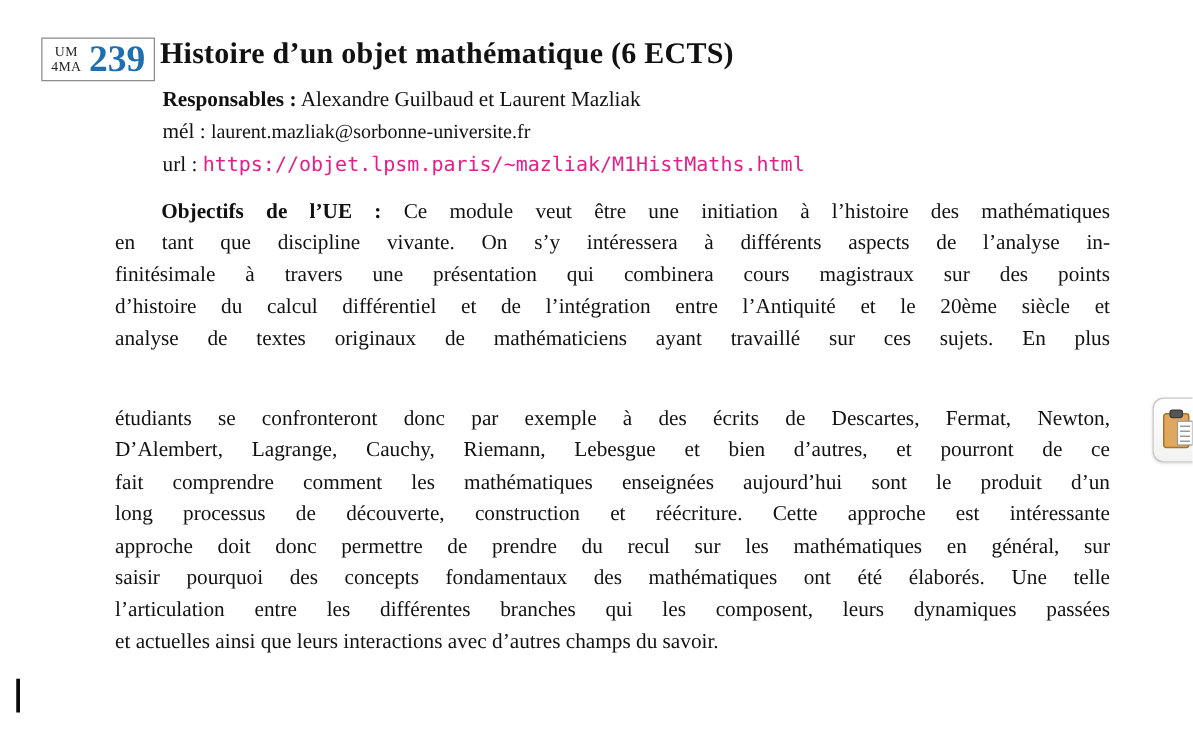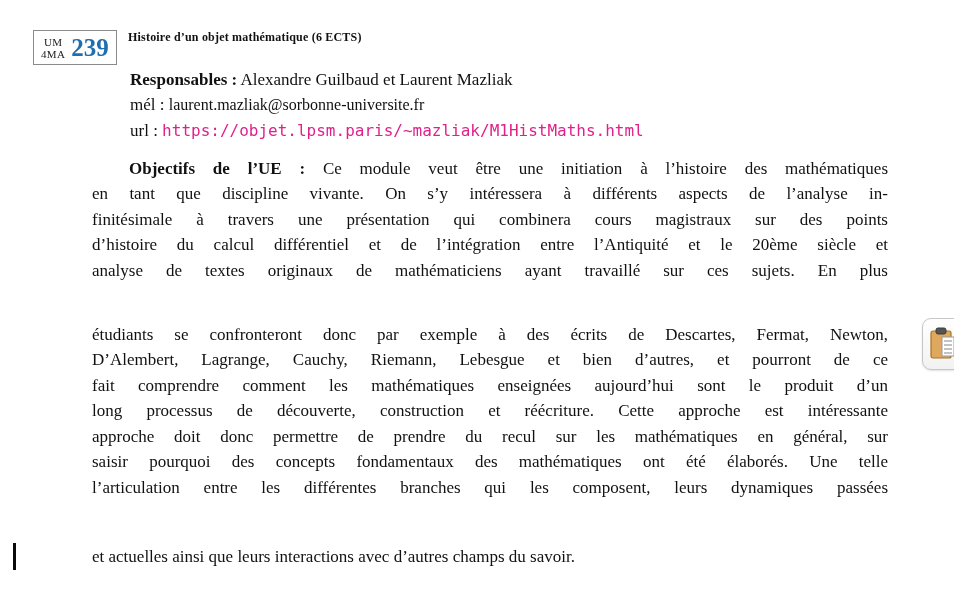--- a/index.html
+++ b/index.html
@@ -18,27 +18,27 @@
     background: #fff;
     display: flex; align-items: center; justify-content: center;
     gap: 6px; padding: 2px 7px;
   }
   .badge .code-stack {
     display: flex; flex-direction: column; align-items: center;
     font-size: 11px; line-height: 12px; color: #222;
     letter-spacing: 0.3px;
   }
   .badge .code-number {
-    font-size: 25px; font-weight: bold; color: #1f6eb0; line-height: 23px;
+    font-size: 30px; font-weight: bold; color: #1f6eb0; line-height: 23px;
   }
 
   
   .course-title {
     position: absolute; left: 128px; top: 30px;
-    font-size: 12px; font-weight: bold; letter-spacing: 0.2px;
+    font-size: 24px; font-weight: bold; letter-spacing: 0.2px;
     color: #111;
   }
 
   
   .info-block {
     position: absolute; left: 130px; top: 67px;
     font-size: 17px; line-height: 25.4px;
   }
   .info-block .lbl-bold { font-weight: bold; }
   .mono {
@@ -60,21 +60,21 @@
   }
   .para-objectifs { top: 140px; }
   .para-continuation { top: 322px; }
   .jline {
     text-align: justify;
     text-align-last: justify;
     white-space: normal;
     height: 25.45px; overflow: hidden;
   }
   .jline.first-indent { padding-left: 37px; margin-top: 16px; }
-  .para-continuation .lines .jline:last-of-type { text-align-last: left; margin-top: 44px; }
+  .para-continuation .lines .jline:last-of-type { text-align-last: left; }
   .para .lbl-bold { font-weight: bold; }
 
   
   .clipboard-btn {
     position: absolute; left: 922px; top: 318px;
     width: 44px; height: 52px;
     border: 1px solid #c6c6c6;
     border-radius: 9px;
     background: linear-gradient(#ffffff, #f2f2f2);
     box-shadow: 0 1px 2px rgba(0,0,0,0.12);

